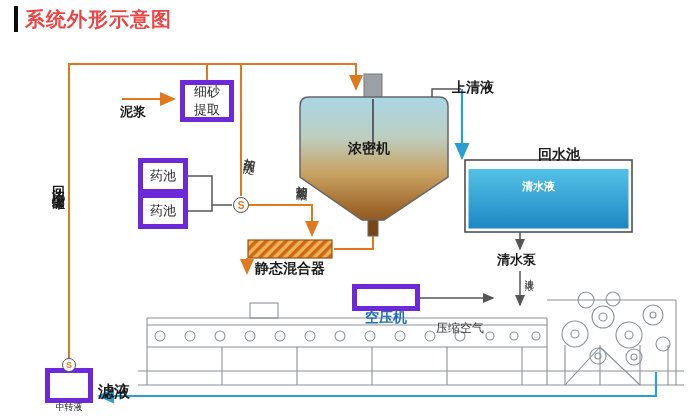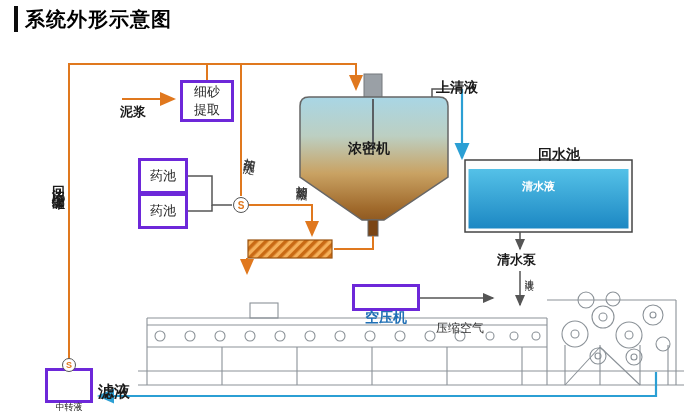--- a/index.html
+++ b/index.html
@@ -5,36 +5,36 @@
   * { margin:0; padding:0; box-sizing:border-box; }
   html,body { background:#fff; }
   body {
     width:700px; height:420px;
     font-family:"Liberation Sans","DejaVu Sans",sans-serif;
     position:relative; overflow:hidden;
   }
   .canvas { position:relative; width:700px; height:420px; background:#ffffff; }
   .title {
     position:absolute; left:14px; top:6px;
-    font-size:20px; font-weight:bold; color:#000000;
+    font-size:20px; font-weight:bold; color:#ef4444;
     border-left:4px solid #0d0d0d; padding-left:7px; line-height:26px;
     letter-spacing:1px;
   }
   svg.layer { position:absolute; left:0; top:0; }
   .lbl {
     position:absolute; color:#1a1a1a; font-size:13px; font-weight:bold;
     white-space:nowrap; line-height:1.15;
   }
   .lbl.sm { font-weight:normal; font-size:12px; color:#333; }
   .lbl.big { font-size:14px; }
   .lbl.center { text-align:center; }
   .lbl.white { color:#ffffff; font-size:11px; }
   .vert { writing-mode:vertical-rl; letter-spacing:3px; }
   .box {
-    position:absolute; border:3px solid #6d28d9; background:#fff;
+    position:absolute; border:5px solid #6d28d9; background:#fff;
     display:flex; flex-direction:column; align-items:center; justify-content:center;
     text-align:center; font-size:13px; color:#222; line-height:1.35;
   }
   .pump {
     position:absolute; width:16px; height:16px;
     border:1.5px solid #555; border-radius:50%; background:#fff;
     display:flex; align-items:center; justify-content:center;
     font-size:10px; font-weight:bold;
   }
   .pump.inbox { position:static; width:14px; height:14px; font-size:9px; margin-bottom:1px; }
@@ -177,32 +177,33 @@
     </span>
     <span class="transfer-lbl">中转液</span>
   </div>
 
   <span class="pump" style="left: 233px; top: 197px; color: rgb(224, 120, 30);">
     <span>S</span>
   </span>
 
   <div class="lbl" style="left:120px;top:84px;margin-top:21px;">泥浆</div>
 
-  <div class="lbl big" style="left:436px;top:79px;">上清液</div>
+  <div class="lbl big" style="left:452px;top:79px;">上清液</div>
 
   <div class="lbl big center" style="left:334px;top:140px;width:70px;">浓密机</div>
 
   <div class="lbl big" style="left:538px;top:146px;">回水池</div>
 
   <div class="lbl white" style="left:522px;top:180px;">清水液</div>
 
   <div class="lbl" style="left:497px;top:253px;">清水泵</div>
 
   <div class="lbl sm vert" style="left:524px;top:272px;font-size:9px;letter-spacing:1px;color:#444;">冲洗液</div>
 
+  <div class="lbl big center" style="left:246px;top:260px;width:88px;">静态混合器</div>
 
   <div class="lbl sm" style="left:436px;top:286px;margin-top:36px;">压缩空气</div>
 
   <div class="lbl sm vert" style="left:244px;top:148px;letter-spacing:1px;transform:rotate(8deg);transform-origin:top left;">加药沉淀</div>
 
   <div class="lbl sm vert" style="left:294px;top:176px;letter-spacing:1px;">加药絮凝</div>
 
   <div class="lbl vert" style="left:50px;top:175px;letter-spacing:4px;">回浓缩罐</div>
 
   <div class="lbl" style="left:98px;top:383px;font-size:16px;">滤液</div>

